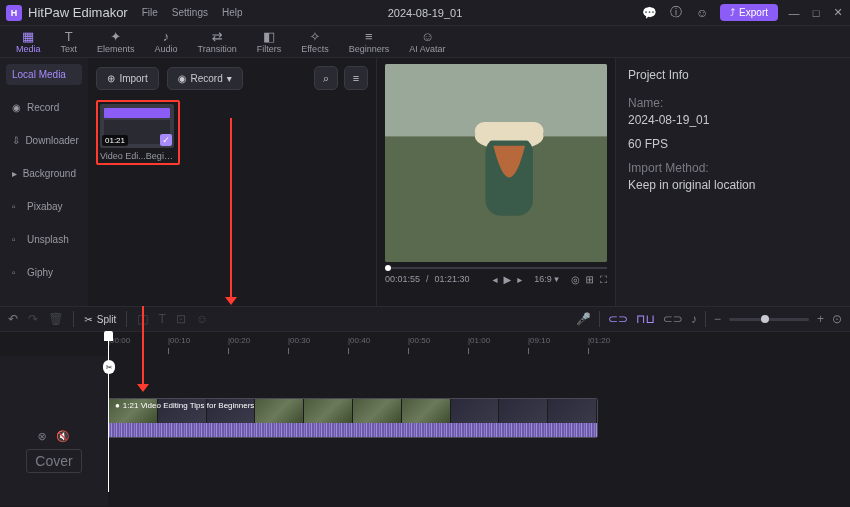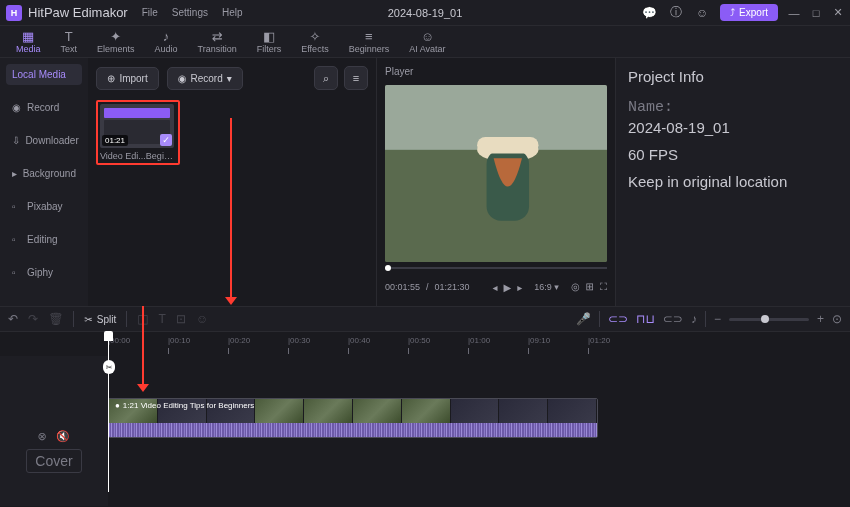--- a/index.html
+++ b/index.html
@@ -40,31 +40,31 @@
 .mediapanel .thumb .dur { position:absolute; bottom:2px; left:2px; background:rgba(0,0,0,0.7); color:white; font-size:8px; padding:1px 3px; border-radius:2px;}
 .mediapanel .thumb .chk { position:absolute; bottom:2px; right:2px; width:12px; height:12px; background:#a78bfa; border-radius:2px; color:white; font-size:9px; display:flex; align-items:center; justify-content:center;}
 .mediapanel .thumb .label { font-size:9px; color:#9a9aa5; margin-top:3px; white-space:nowrap; overflow:hidden; text-overflow:ellipsis;}
 .mediapanel .redline { position:absolute; left:142px; top:60px; width:2px; height:185px; background:#ff3b30; pointer-events:none;}
 .mediapanel .redarrow { position:absolute; left:137px; top:239px; width:0; height:0; border-left:6px solid transparent; border-right:6px solid transparent; border-top:8px solid #ff3b30; pointer-events:none;}
 
 .playerpanel { flex:0 0 240px; background:#1a1a1f; padding:6px 8px; display:flex; flex-direction:column; border-left:1px solid #2a2a30; border-right:1px solid #2a2a30;}
 .playerpanel .ptitle { font-size:10px; color:#9a9aa5; margin-bottom:6px; padding:2px 0;}
 .playerpanel .viewport { flex:1; background:#0a0a0f; border-radius:2px; overflow:hidden; display:flex; align-items:center; justify-content:center; position:relative;}
 .playerpanel .viewport svg { width:100%; height:100%; }
-.playerpanel .controls { height:30px; display:flex; align-items:center; gap:6px; font-size:9px; color:#9a9aa5; padding-top:4px;}
+.playerpanel .controls { height:30px; display:flex; align-items:flex-start; gap:6px; font-size:9px; color:#9a9aa5; padding-top:4px;}
 .playerpanel .seekdot { width:6px; height:6px; background:white; border-radius:50%; margin-right:4px;}
 .playerpanel .time { font-size:9px; }
 .playerpanel .pbtns { display:flex; gap:6px; margin-left:auto;}
 .playerpanel .pb { cursor:pointer; font-size:10px;}
 .playerpanel .ratio { margin-left:6px; font-size:9px; cursor:pointer;}
 .playerpanel .trail { display:flex; gap:6px; margin-left:6px;}
 
-.infopanel { flex:1; background:#1e1e24; padding:8px 12px; font-size:15px;}
+.infopanel { flex:1; background:#1e1e24; padding:8px 12px; font-size:12px;}
 .infopanel .ititle { color:#c8c8d0; margin-bottom:12px; padding:2px 0;}
-.infopanel .lab { color:#7a7a85; margin-bottom:3px;font-family:Liberation Mono, monospace;}
+.infopanel .lab { color:#7a7a85; margin-bottom:3px;}
 .infopanel .val { color:#c8c8d0; margin-bottom:10px;}
 
 
 .timebar { height:26px; background:#1e1e24; border-top:1px solid #2a2a30; border-bottom:1px solid #2a2a30; display:flex; align-items:center; padding:0 8px; gap:10px;}
 .timebar .tb { font-size:12px; color:#7a7a85; cursor:pointer;}
 .timebar .tb.dis { opacity:0.4;}
 .timebar .split { display:flex; align-items:center; gap:4px; font-size:10px; color:#c8c8d0; cursor:pointer;}
 .timebar .sep { width:1px; height:16px; background:#3a3a44;}
 .timebar .right { margin-left:auto; display:flex; gap:8px; align-items:center;}
 .timebar .purp { color:#a78bfa;}
@@ -174,21 +174,21 @@
     <div class="side-item">
         <span class="si">▸</span>
         <span>Background</span>
       </div>
     <div class="side-item">
         <span class="si">▫</span>
         <span>Pixabay</span>
       </div>
     <div class="side-item">
         <span class="si">▫</span>
-        <span>Editing</span>
+        <span>Unsplash</span>
       </div>
     <div class="side-item">
         <span class="si">▫</span>
         <span>Giphy</span>
       </div>
   </div>
 
   <div class="mediapanel">
     <div class="topbtns">
       <div class="btn">
@@ -216,21 +216,20 @@
         <div class="dur">01:21</div>
         <div class="chk">✓</div>
       </div>
       <div class="label">Video Edi...Beginners</div>
     </div>
     <div class="redline"></div>
     <div class="redarrow"></div>
   </div>
 
   <div class="playerpanel">
-    <div class="ptitle">Player</div>
     <div class="viewport">
       <svg viewBox="0 0 240 150" preserveAspectRatio="xMidYMid slice">
         <rect width="240" height="150" fill="#6b7a5e"></rect>
         <rect y="0" width="240" height="55" fill="#9aa89a"></rect>
         <rect y="55" width="240" height="95" fill="#5a6a4e"></rect>
         <ellipse cx="130" cy="55" rx="26" ry="10" fill="#e8dcc0"></ellipse>
         <rect x="112" y="55" width="36" height="60" rx="12" fill="#3a5a4a"></rect>
         <rect x="104" y="44" width="52" height="14" rx="7" fill="#e8dcc0"></rect>
         <path d="M118 62 Q130 110 142 62" fill="#c66a3a" opacity="0.9"></path>
       </svg>
@@ -255,20 +254,21 @@
         <span class="pb">⛶</span>
       </div>
     </div>
   </div>
 
   <div class="infopanel">
     <div class="ititle">Project Info</div>
     <div class="lab">Name:</div>
     <div class="val">2024-08-19_01</div>
     <div class="val">60 FPS</div>
+    <div class="lab">Import Method:</div>
     <div class="val">Keep in original location</div>
   </div>
 </div>
 
 <div class="redline2"></div>
 <div class="redarrow2"></div>
 
 <div class="timebar">
   <span class="tb">↶</span>
   <span class="tb dis">↷</span>

